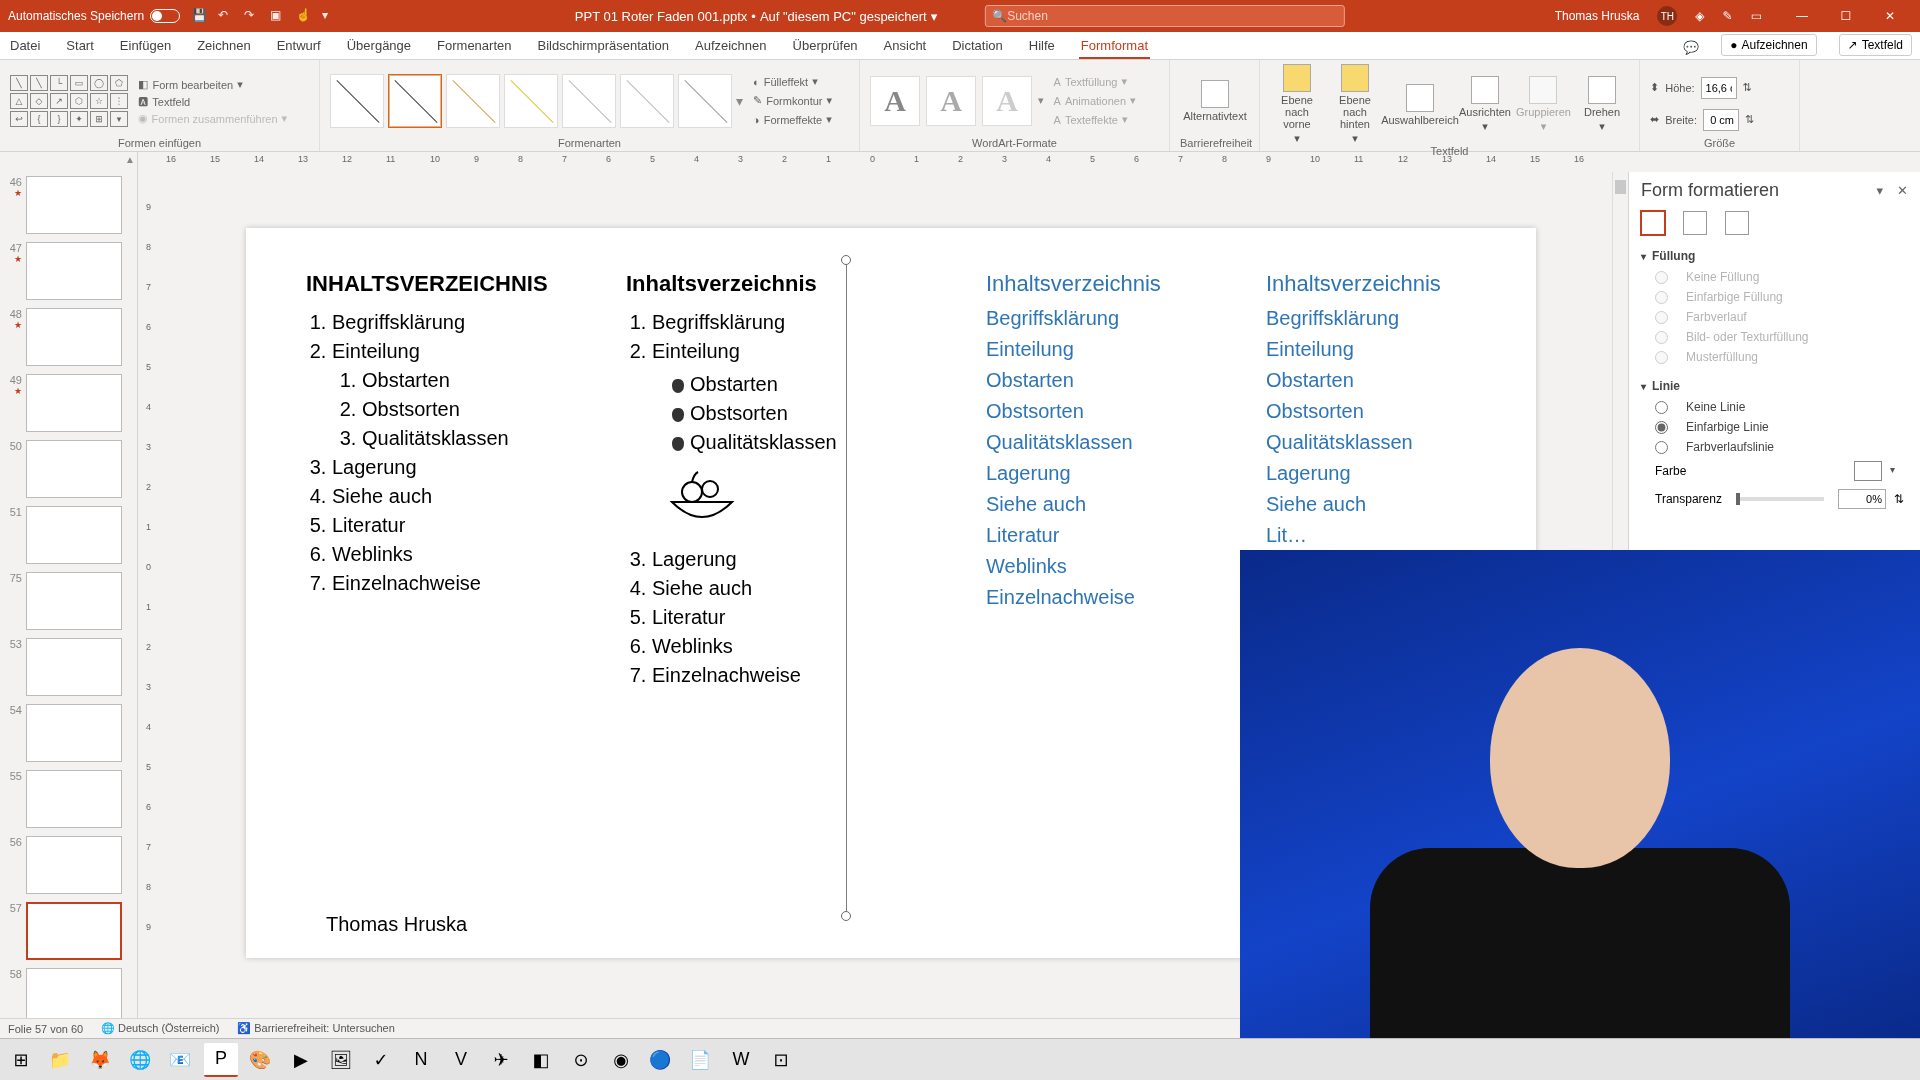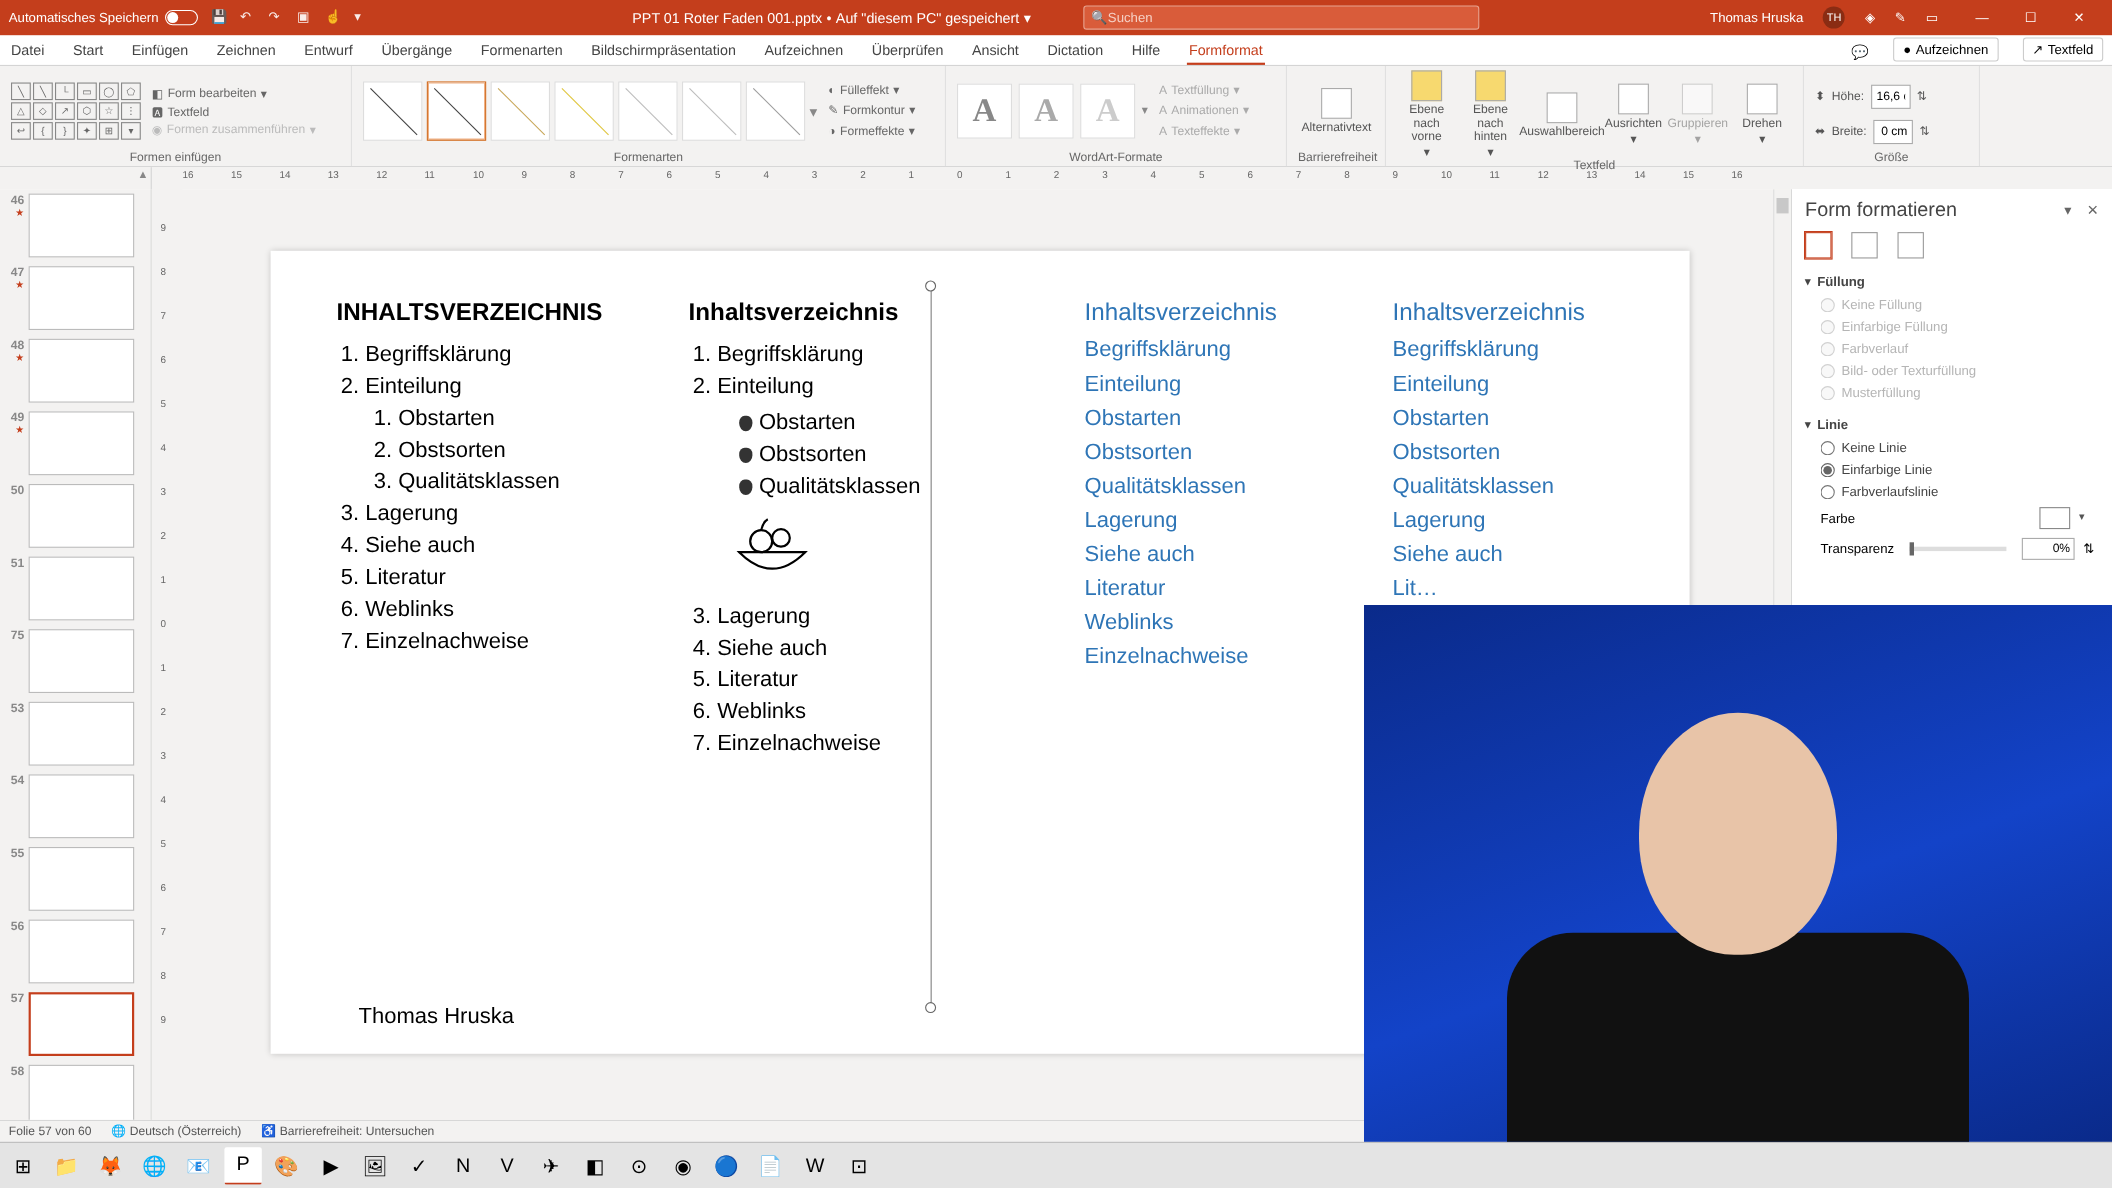--- a/index.html
+++ b/index.html
@@ -67,21 +67,21 @@
   .ruler-row { height:20px; display:flex; background:#f3f2f1; }
   .thumb-col-head { width:138px; border-right:1px solid #d4d4d4; display:flex; justify-content:flex-end; align-items:flex-start; }
   .vruler-gap { width:28px; }
   .hruler { flex:0 0 1460px; position:relative; font-size:9px; color:#666; overflow:hidden; }
   .hruler .tick { position:absolute; top:2px; }
 
   
   .workarea { display:flex; height:calc(1080px - 32px - 28px - 92px - 20px - 20px - 42px); }
   .thumbs { width:138px; border-right:1px solid #d4d4d4; background:#f3f2f1; overflow:hidden; padding:4px 4px; }
   .thumb { display:flex; gap:4px; margin-bottom:8px; }
-  .thumb-num { width:18px; font-size:11px; color:#888; text-align:right;font-weight:bold; }
+  .thumb-num { width:18px; font-size:11px; color:#888; text-align:right; }
   .thumb-star { font-size:9px; color:#c43e1c; text-align:right;}
   .thumb-slide { width:96px; height:58px; background:#fff; border:1px solid #bbb; }
   .thumb.sel .thumb-slide { border:2px solid #c43e1c; }
 
   .canvas-wrap { flex:1; display:flex; background:#f3f2f1; position:relative; }
   .vruler { width:28px; background:#f3f2f1; font-size:9px; color:#666; position:relative; }
   .vruler .vt { position:absolute; left:8px; }
   .slide-zone { flex:1; position:relative; overflow:hidden; }
   .slide { position:absolute; left:80px; top:56px; width:1290px; height:730px; background:#fff; box-shadow:0 0 6px rgba(0,0,0,.2); padding:40px 60px; }
   .slide-cols { display:flex; gap:40px; }
@@ -106,21 +106,21 @@
   
   .sidepanel { width:292px; border-left:1px solid #d4d4d4; background:#fff; font-size:12px; padding:8px 12px; }
   .sp-title { font-size:18px; color:#444; margin-bottom:10px; display:flex; align-items:center; }
   .sp-title .pclose { margin-left:auto; display:flex; gap:14px; color:#666; font-size:13px; }
   .sp-tabs { display:flex; gap:18px; margin-bottom:10px; }
   .sp-tab { width:24px; height:24px; border:1px solid #999; }
   .sp-tab.active { border-color:#c43e1c; background:#fff; outline:1px solid #c43e1c; }
   .sp-section { margin-bottom:8px; }
   .sp-sec-h { font-weight:600; color:#444; padding:4px 0; display:flex; align-items:center; gap:6px; cursor:pointer;}
   .sp-sec-h::before { content:"▾"; font-size:10px; }
-  .sp-radio { display:flex; align-items:center; gap:6px; padding:3px 4px 3px 14px; color:#444; }
+  .sp-radio { display:flex; align-items:center; gap:18px; padding:3px 4px 3px 14px; color:#444; }
   .sp-radio.dis { color:#b5b5b5; }
   .sp-radio input { accent-color:#666; }
   .sp-row { display:flex; align-items:center; gap:8px; padding:4px 4px 4px 14px;}
   .sp-row input[type=text]{ width:48px; border:1px solid #aaa; height:20px; font-size:11px; text-align:right; padding-right:3px;}
   .color-sw { width:28px; height:20px; border:1px solid #888; background:#fff; margin-left:auto; position:relative;}
   .color-sw::after{ content:"▾"; position:absolute; right:-14px; top:2px; font-size:10px; color:#555;}
   .slider { flex:1; height:4px; background:#ddd; position:relative; margin:0 6px;}
   .slider::before { content:""; position:absolute; left:0; top:-4px; width:4px; height:12px; background:#666;}
 
   

